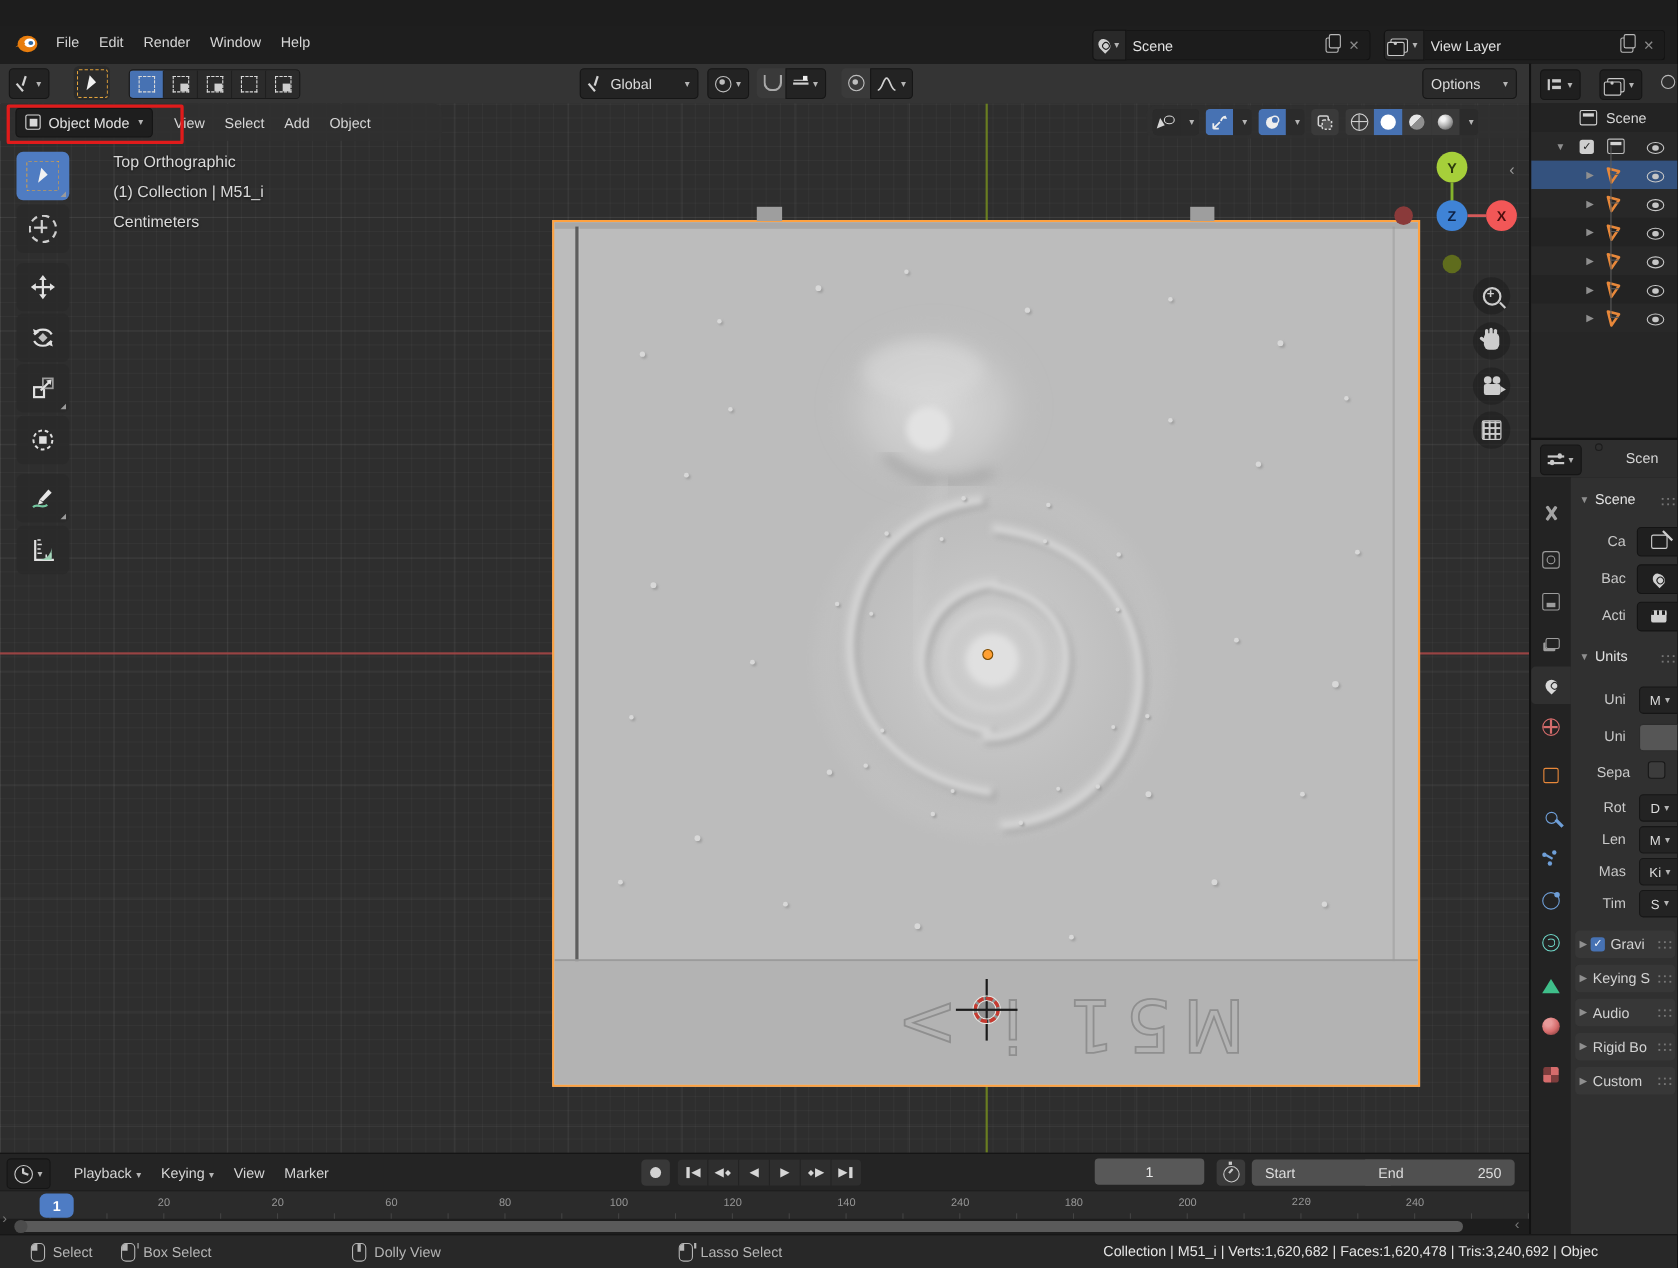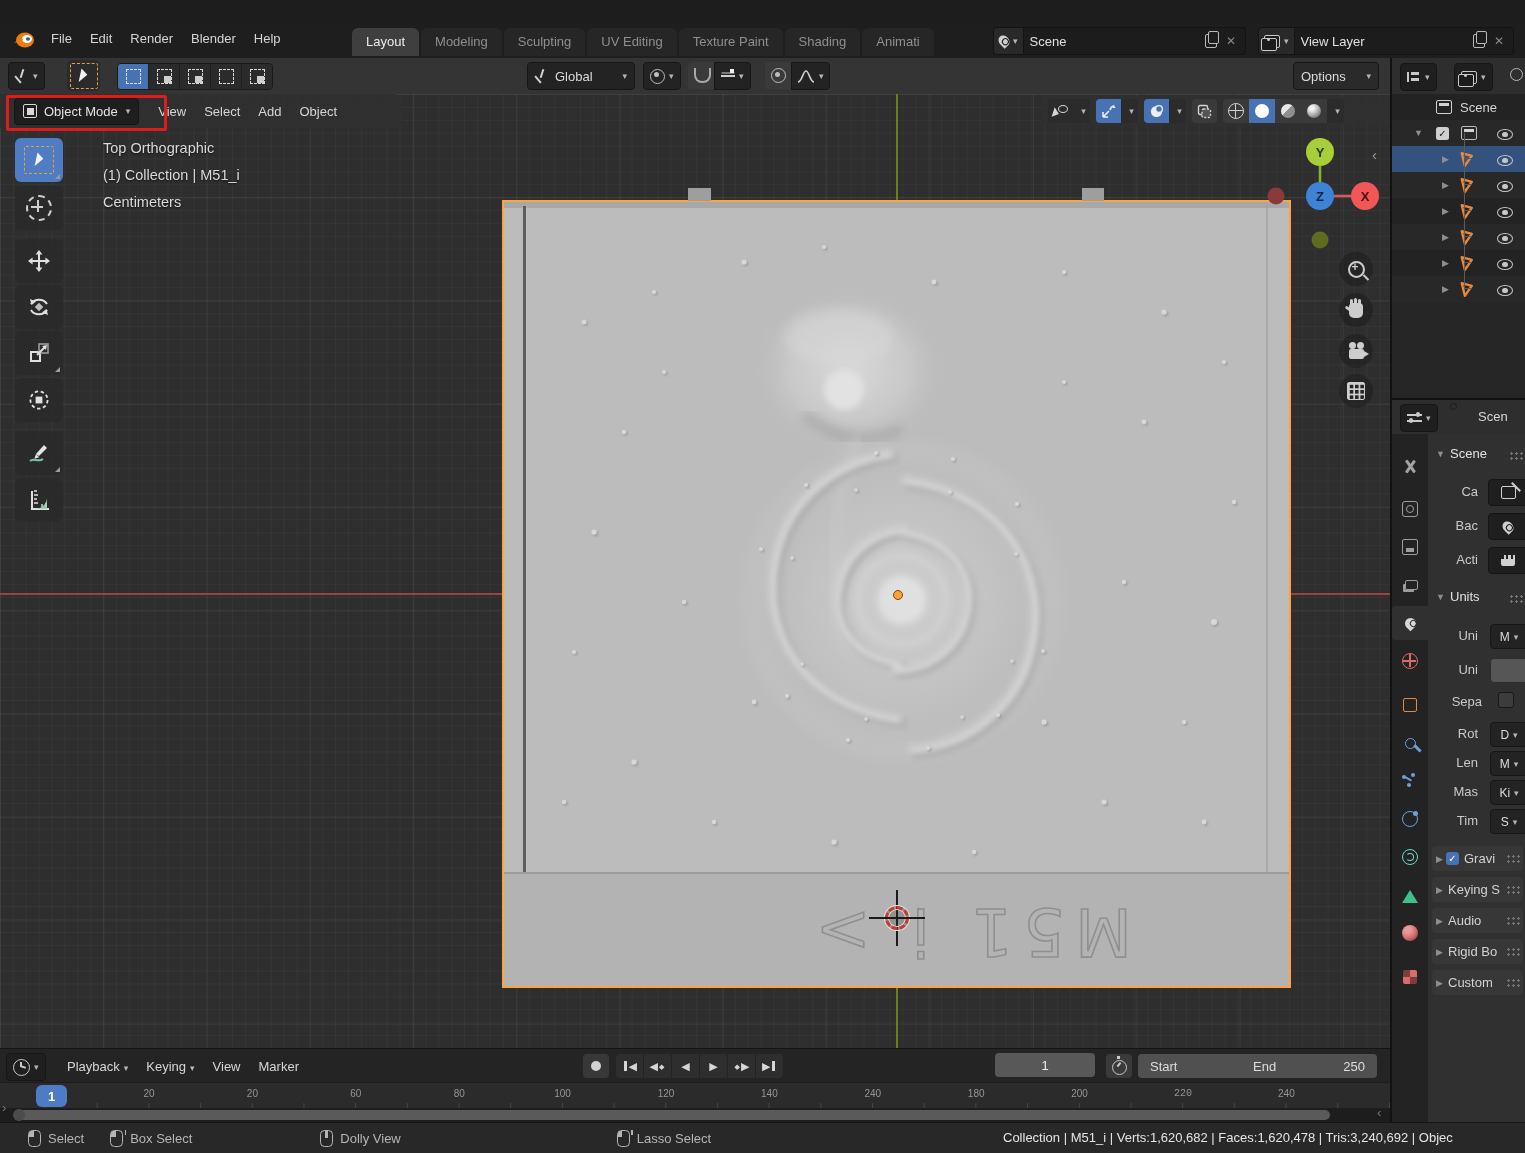--- a/index.html
+++ b/index.html
@@ -203,31 +203,22 @@
     <svg class="abs" style="left:12px;top:6px" width="24" height="22" viewBox="0 0 24 22">
       <ellipse cx="13" cy="11" rx="9" ry="7.5" fill="#e87d0d"></ellipse>
       <ellipse cx="15" cy="10" rx="5" ry="4" fill="#fff"></ellipse>
       <ellipse cx="16" cy="10" rx="2.2" ry="1.8" fill="#2b65a0"></ellipse>
       <path d="M2 14 L9 8 L11 11 Z" fill="#e87d0d"></path>
     </svg>
     <div class="abs flex" style="left:42px;top:4px">
         <div class="menu-item">File</div>
         <div class="menu-item">Edit</div>
         <div class="menu-item">Render</div>
-        <div class="menu-item">Blender</div>
+        <div class="menu-item">Window</div>
         <div class="menu-item">Help</div>
-      </div>
-    <div class="abs flex" style="left:352px;top:5px;width:636px;overflow:hidden">
-        <div class="ws-tab active">Layout</div>
-        <div class="ws-tab">Modeling</div>
-        <div class="ws-tab">Sculpting</div>
-        <div class="ws-tab">UV Editing</div>
-        <div class="ws-tab">Texture Paint</div>
-        <div class="ws-tab">Shading</div>
-        <div class="ws-tab">Animati</div>
       </div>
 
     <div class="abs idsel" style="left:993px;top:5px;width:253px">
       <div class="ibtn">
         <span class="drop"></span>
           <span class="cv">▾</span>
       </div>
       <div class="fld">
         <span class="nm">Scene</span>
         <span class="ic-copy"></span>

